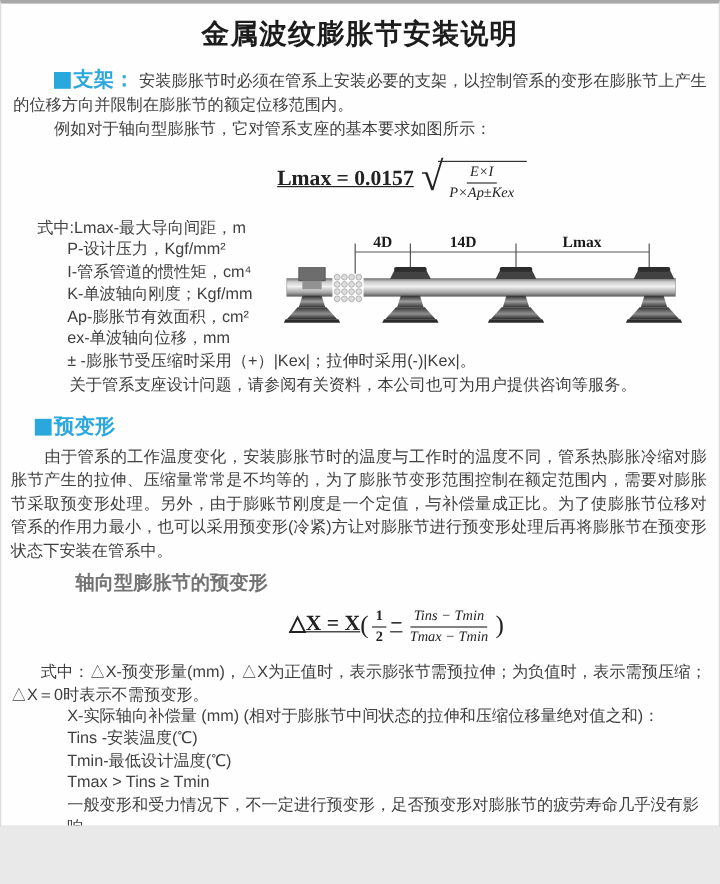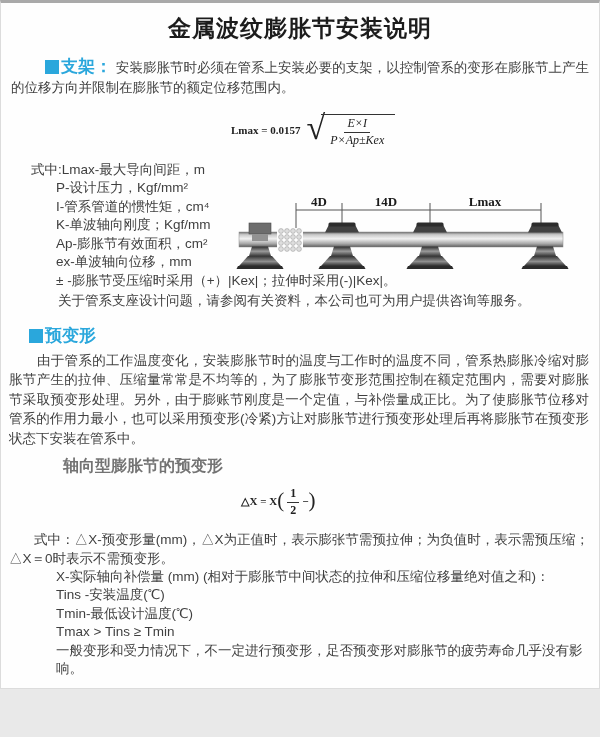--- a/index.html
+++ b/index.html
@@ -20,21 +20,21 @@
   .indent { text-indent:34px; }
   .sec-marker {
     display:inline-block; width:14px; height:14px; margin-right:2px;
     background:#2aa7dc; vertical-align:-2px;
   }
   .sec-head { color:#2aa7dc; font-size:17px; font-weight:bold; }
   .sub-head { color:#737373; font-size:16px; font-weight:bold; }
 
   
   .formula { font-family:"Liberation Serif", serif; color:#222; white-space:nowrap; }
-  .f-bold { font-weight:bold; font-size:11px; }
+  .f-bold { font-weight:bold; font-size:18px;text-decoration:underline; }
   .frac {
     display:inline-flex; flex-direction:column; align-items:center;
     vertical-align:middle; line-height:1.15; margin:0 3px;
     font-size:12px; font-style:italic;
   }
   .frac .num { padding:0 3px 1px 3px; border-bottom:1.2px solid #333; }
   .frac .den { padding:1px 3px 0 3px; }
   .frac.upright { font-style:normal; font-weight:bold; }
   .sqrt { display:inline-flex; align-items:flex-start; margin-left:6px; vertical-align:middle; }
   .sqrt .rad { font-size:34px; line-height:0.85; font-weight:400; }
@@ -65,20 +65,21 @@
 <body>
 
 <div class="page">
 
   <h1 class="title">金属波纹膨胀节安装说明</h1>
 
   <p class="para indent" style="margin-top:13px;">
     <span class="sec-marker"></span><span class="sec-head">支架：</span>
     <span>安装膨胀节时必须在管系上安装必要的支架，以控制管系的变形在膨胀节上产生的位移方向并限制在膨胀节的额定位移范围内。</span>
   </p>
+  <p class="para indent">例如对于轴向型膨胀节，它对管系支座的基本要求如图所示：</p>
 
   <div class="formula formula1">
     <span class="f-bold">Lmax = 0.0157</span><span class="sqrt">
         <span class="rad">√</span>
         <span class="body"><span class="frac">
             <span class="num">E×I</span>
             <span class="den">P×Ap±Kex</span>
           </span></span>
       </span>
   </div>
@@ -172,21 +173,24 @@
     <span class="sec-marker"></span><span class="sec-head">预变形</span>
   </div>
   <p class="preform-body">由于管系的工作温度变化，安装膨胀节时的温度与工作时的温度不同，管系热膨胀冷缩对膨胀节产生的拉伸、压缩量常常是不均等的，为了膨胀节变形范围控制在额定范围内，需要对膨胀节采取预变形处理。另外，由于膨账节刚度是一个定值，与补偿量成正比。为了使膨胀节位移对管系的作用力最小，也可以采用预变形(冷紧)方让对膨胀节进行预变形处理后再将膨胀节在预变形状态下安装在管系中。</p>
 
   <div class="axial-head sub-head">轴向型膨胀节的预变形</div>
 
   <div class="formula formula2">
     <span class="f-bold">△X = X</span><span class="paren">(</span><span class="frac upright">
         <span class="num">1</span>
         <span class="den">2</span>
-      </span><span class="f-bold">−</span><span class="paren">)</span>
+      </span><span class="f-bold">−</span><span class="frac">
+        <span class="num">Tins − Tmin</span>
+        <span class="den">Tmax − Tmin</span>
+      </span><span class="paren">)</span>
   </div>
 
   <p class="axial-where">式中：△X-预变形量(mm)，△X为正值时，表示膨张节需预拉伸；为负值时，表示需预压缩；△X＝0时表示不需预变形。</p>
   <div class="axial-line">X-实际轴向补偿量 (mm) (相对于膨胀节中间状态的拉伸和压缩位移量绝对值之和)：</div>
   <div class="axial-line">Tins -安装温度(℃)</div>
   <div class="axial-line">Tmin-最低设计温度(℃)</div>
   <div class="axial-line">Tmax &gt; Tins ≥ Tmin</div>
   <div class="axial-last">一般变形和受力情况下，不一定进行预变形，足否预变形对膨胀节的疲劳寿命几乎没有影响。</div>
 
 </div>

